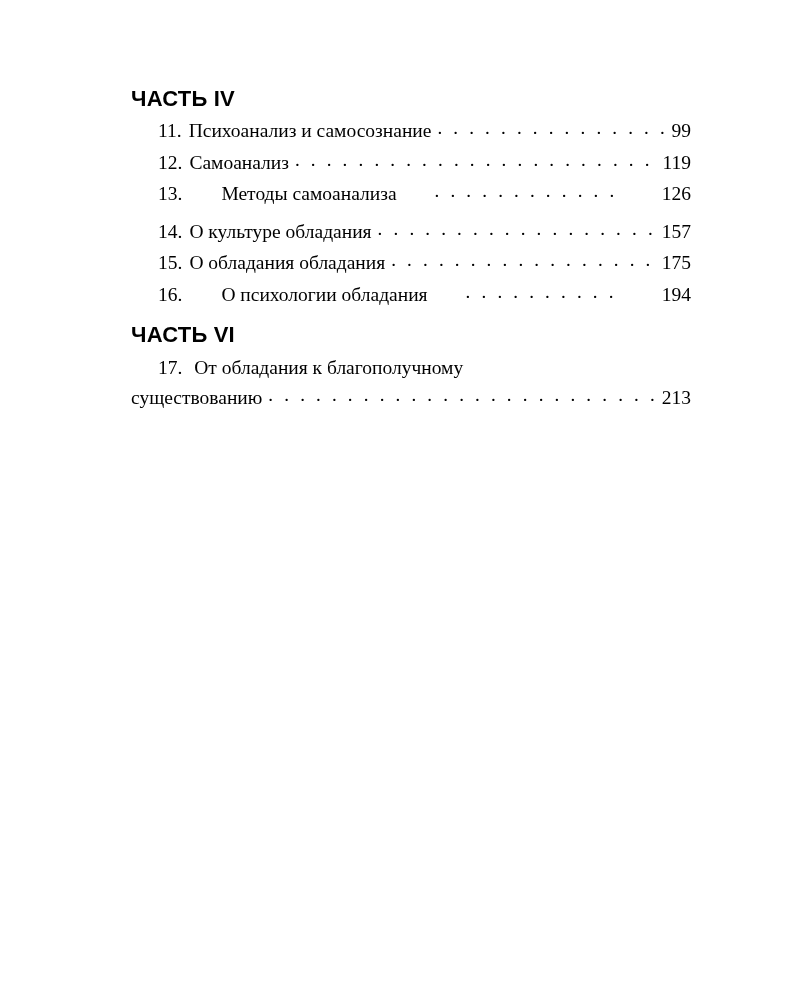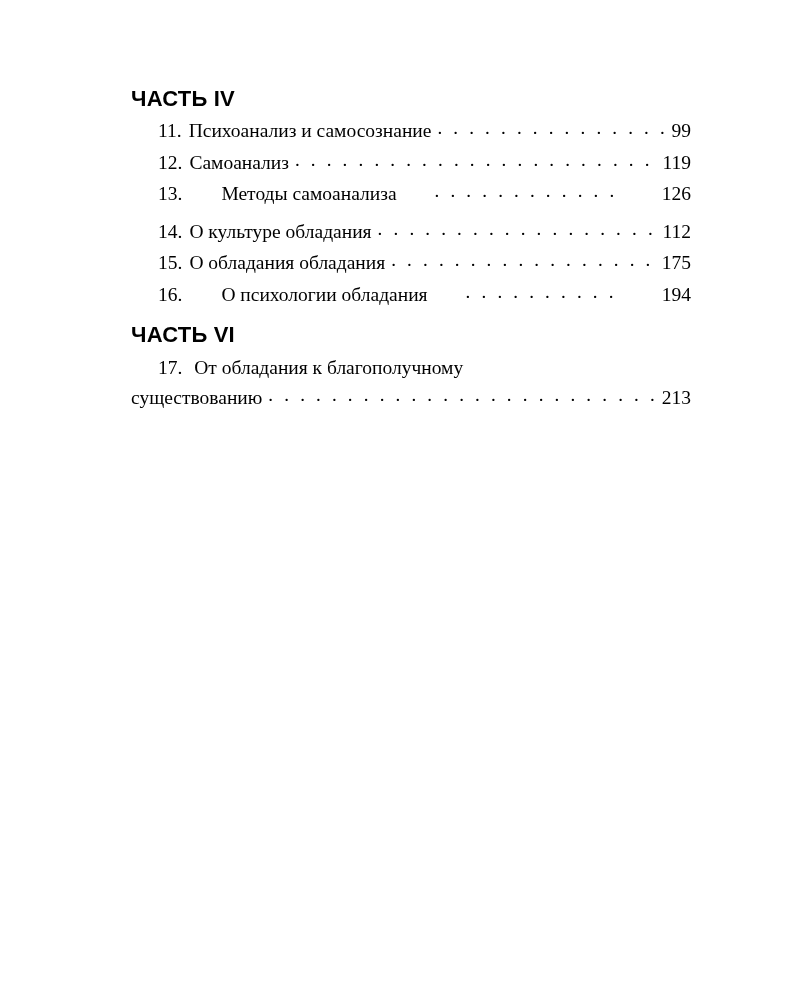--- a/index.html
+++ b/index.html
@@ -121,21 +121,21 @@
         <span class="entry-page">126</span>
       </div>
     </div>
 
     <div class="part-group">
 
       <div class="entry">
         <span class="entry-title">14.</span>
         <span class="entry-title" style="margin-left:7px">О культуре обладания</span>
         <span class="leader">. . . . . . . . . . . . . . . . . . . . . . . . . . . . . . . . . . . . . . . . . . . . .</span>
-        <span class="entry-page">112</span>
+        <span class="entry-page">157</span>
       </div>
 
       <div class="entry">
         <span class="entry-title">15.</span>
         <span class="entry-title" style="margin-left:7px">О обладания обладания</span>
         <span class="leader">. . . . . . . . . . . . . . . . . . . . . . . . . . . . . . . . . . . . . . . . . . . . .</span>
         <span class="entry-page">175</span>
       </div>
 
       <div class="entry">

